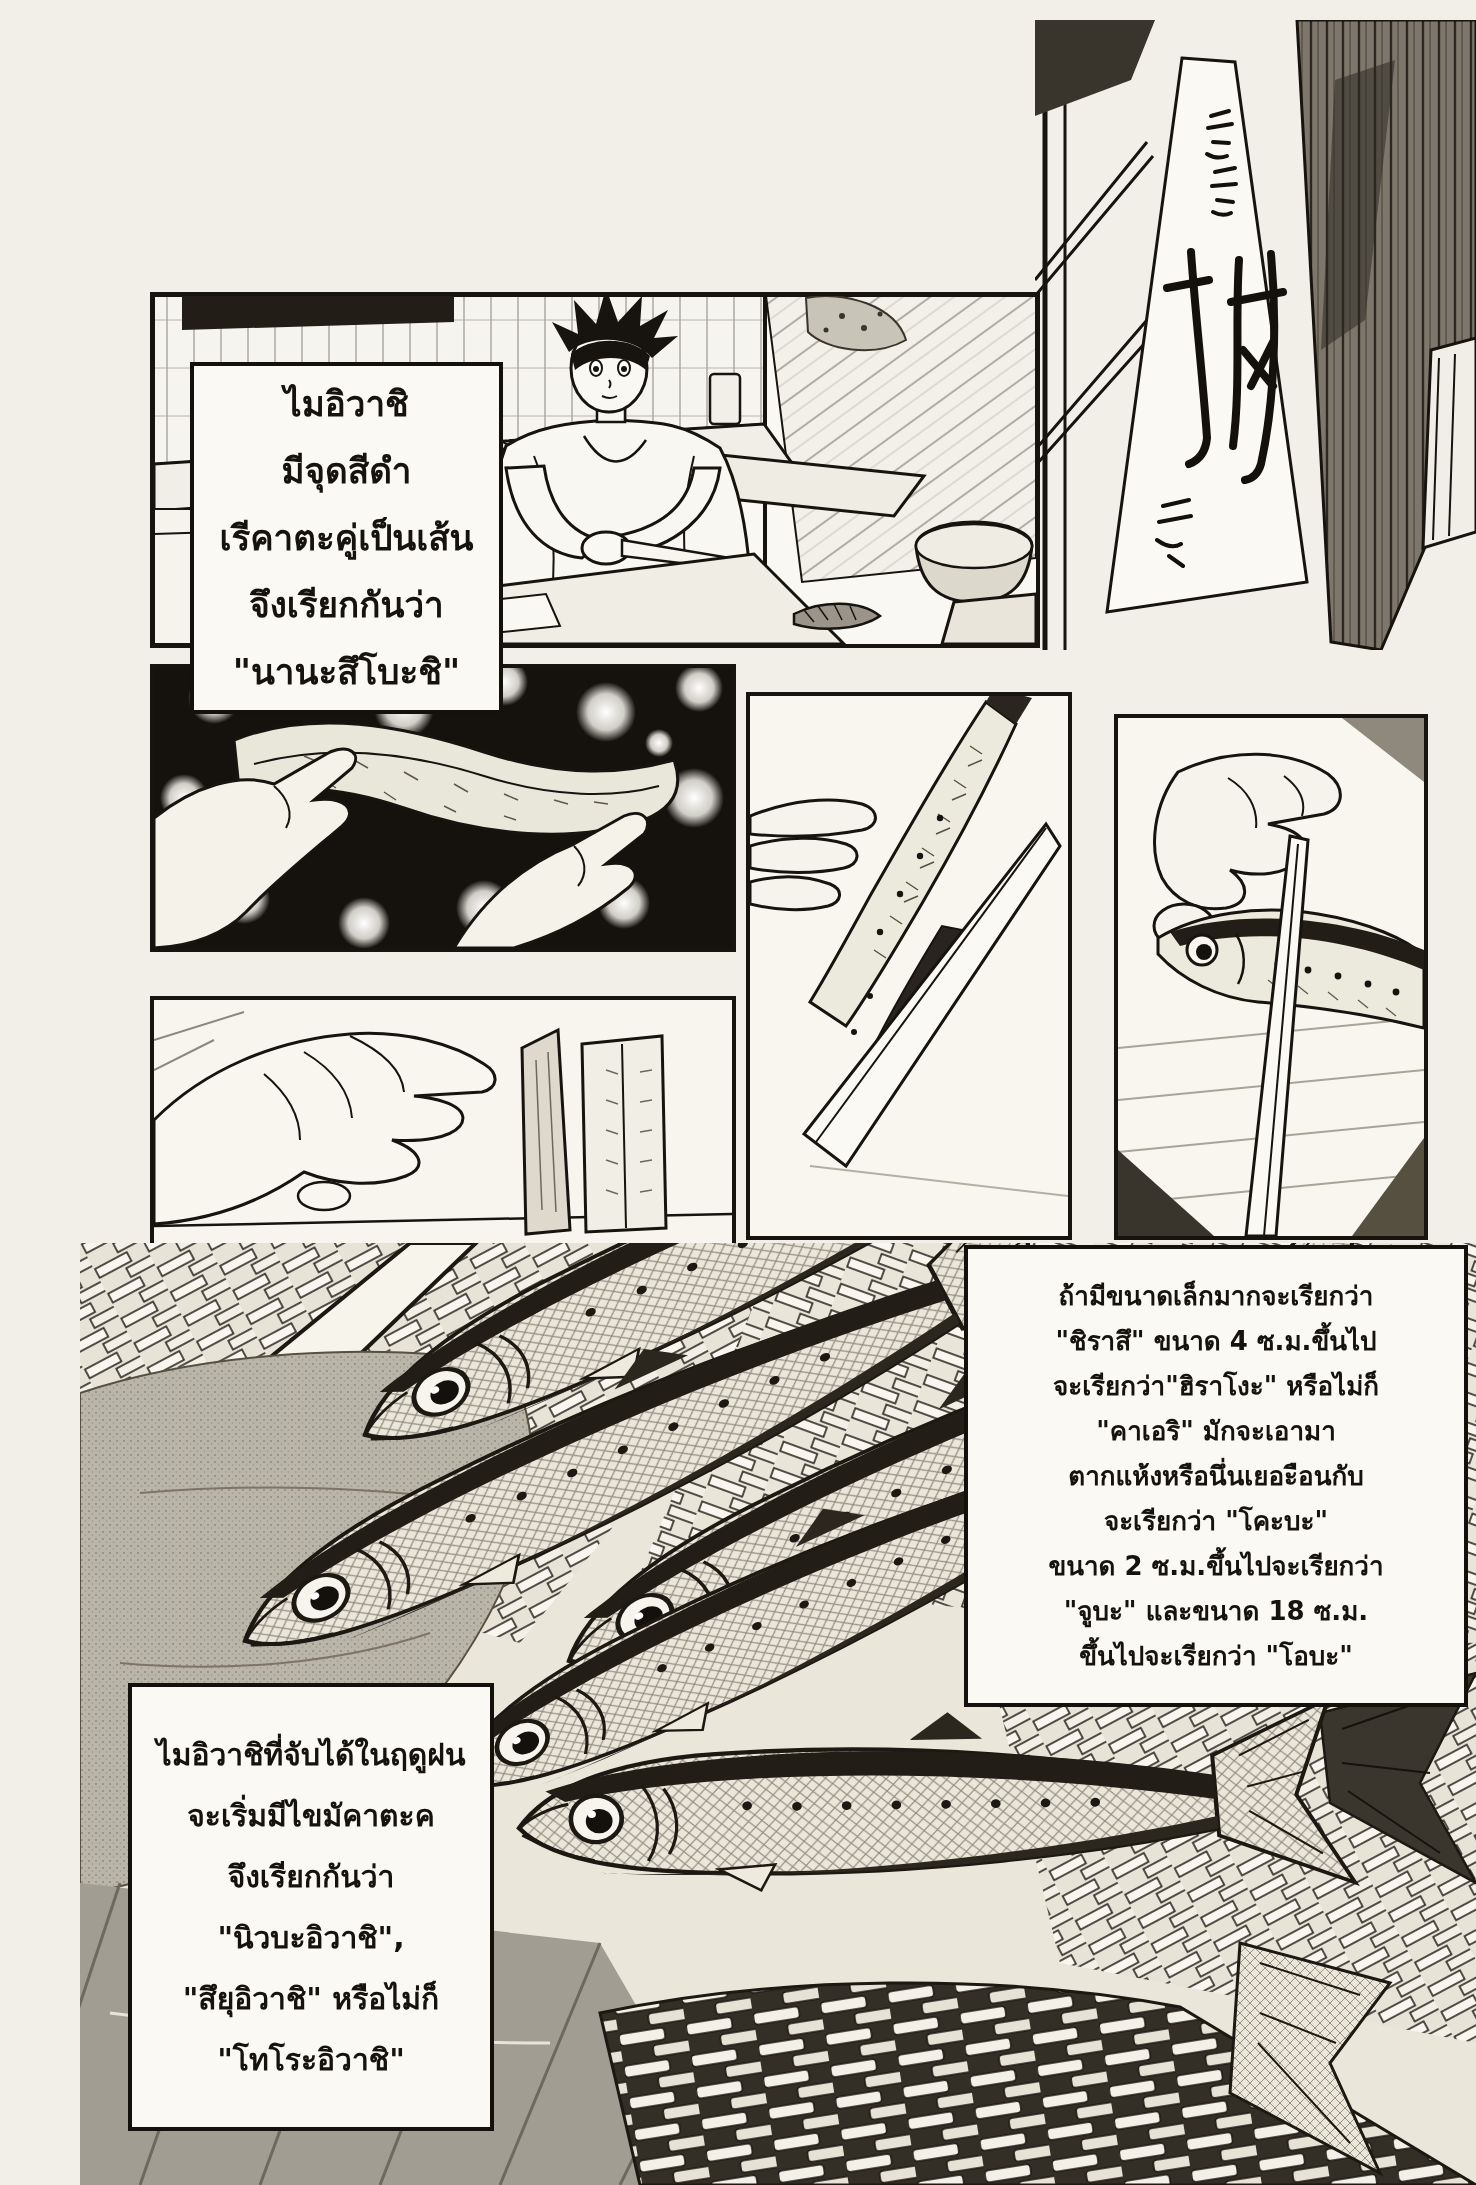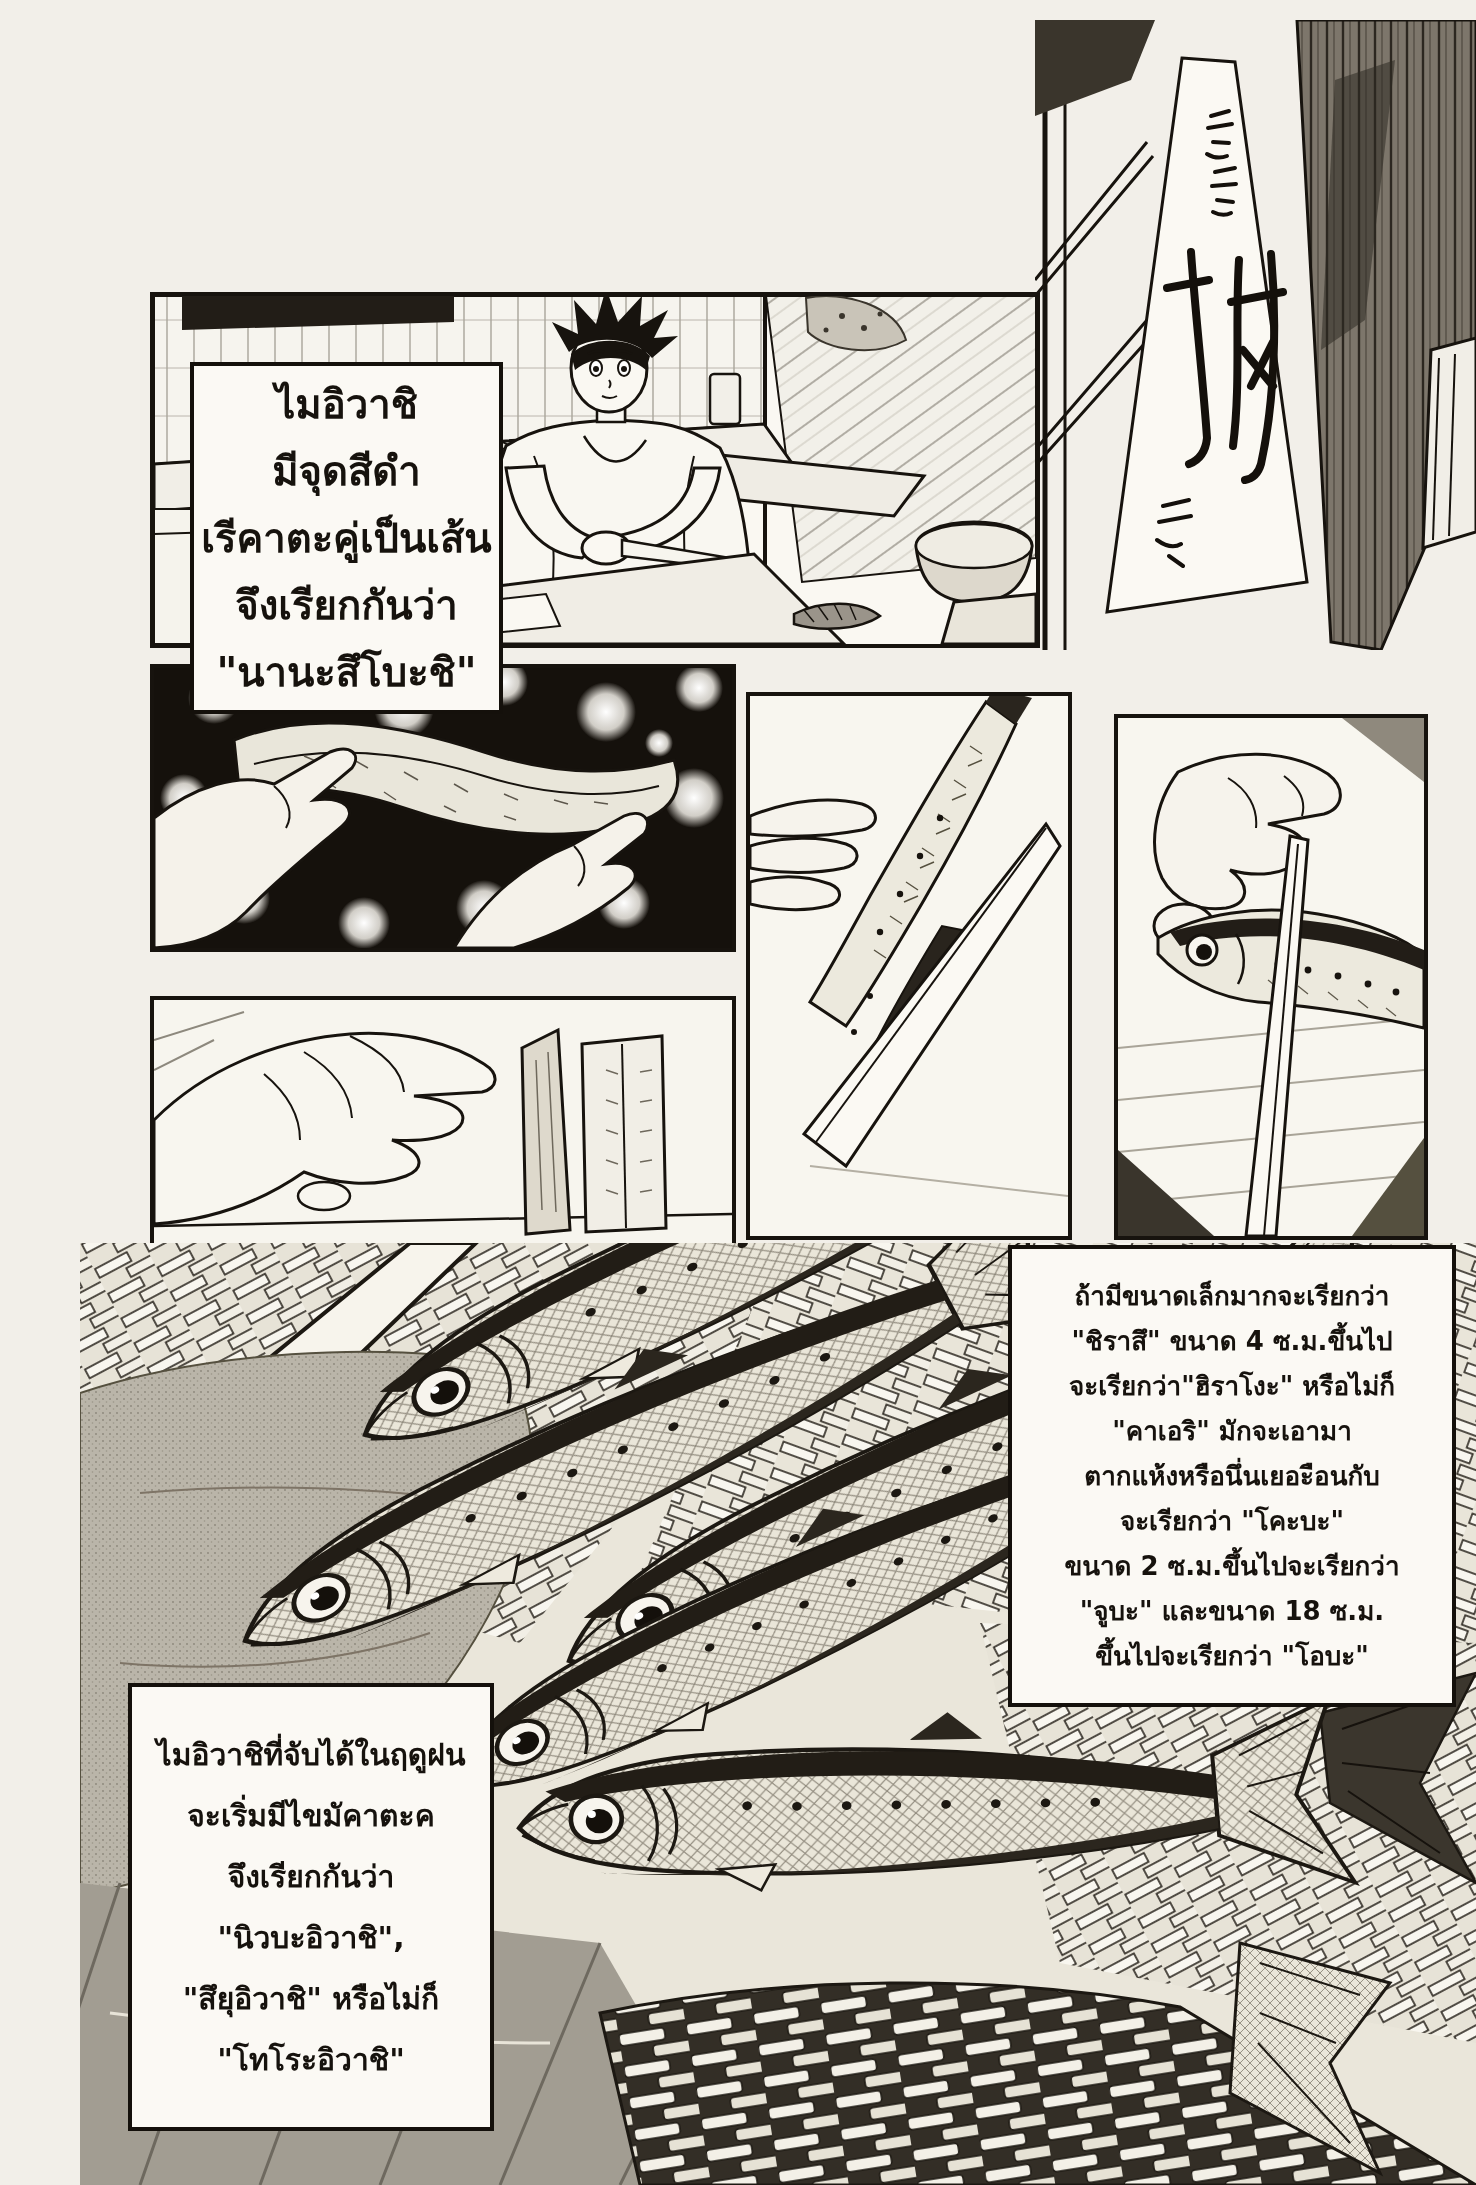--- a/index.html
+++ b/index.html
@@ -5,21 +5,21 @@
   html,body{margin:0;padding:0;background:#d8d5cf;}
   .page{position:relative;width:1476px;height:2185px;background:#f2efe9;overflow:hidden;
         font-family:"DejaVu Sans",sans-serif;color:#16120d;}
   .panel{position:absolute;background:#faf8f2;border:4px solid #17130e;box-sizing:border-box;overflow:hidden;}
   .panel svg{display:block;width:100%;height:100%;}
   .bleed{border:none;background:transparent;}
   .caption{position:absolute;background:#fbf9f4;border:4px solid #14100b;box-sizing:border-box;
            display:flex;flex-direction:column;justify-content:center;align-items:center;
            z-index:6;font-weight:bold;text-align:center;}
   .caption .ln{white-space:nowrap;}
-  .cap1 .ln{font-size:40px;line-height:67px;}
+  .cap1 .ln{font-size:35px;line-height:67px;}
   .cap2 .ln{font-size:26px;line-height:45px;}
   .cap3 .ln{font-size:30px;line-height:61px;}
 </style>
 </head>
 <body>
 
 <div class="page">
 
   <div class="panel" style="left:150px;top:292px;width:890px;height:356px;">
     <svg viewBox="0 0 882 348" preserveAspectRatio="none">
@@ -390,21 +390,21 @@
   </div>
 
   <div class="caption cap1" style="left:190px;top:362px;width:313px;height:352px;">
     <div class="ln">ไมอิวาชิ</div>
     <div class="ln">มีจุดสีดำ</div>
     <div class="ln">เรีคาตะคู่เป็นเส้น</div>
     <div class="ln">จึงเรียกกันว่า</div>
     <div class="ln">"นานะสึโบะชิ"</div>
   </div>
 
-  <div class="caption cap2" style="left:1008px;top:1245px;width:448px;height:462px;">
+  <div class="caption cap2" style="left:964px;top:1245px;width:504px;height:462px;">
     <div class="ln">ถ้ามีขนาดเล็กมากจะเรียกว่า</div>
     <div class="ln">"ชิราสึ" ขนาด 4 ซ.ม.ขึ้นไป</div>
     <div class="ln">จะเรียกว่า"ฮิราโงะ" หรือไม่ก็</div>
     <div class="ln">"คาเอริ" มักจะเอามา</div>
     <div class="ln">ตากแห้งหรือนึ่นเยอะือนกับ</div>
     <div class="ln">จะเรียกว่า "โคะบะ"</div>
     <div class="ln">ขนาด 2 ซ.ม.ขึ้นไปจะเรียกว่า</div>
     <div class="ln">"จูบะ" และขนาด 18 ซ.ม.</div>
     <div class="ln">ขึ้นไปจะเรียกว่า "โอบะ"</div>
   </div>

